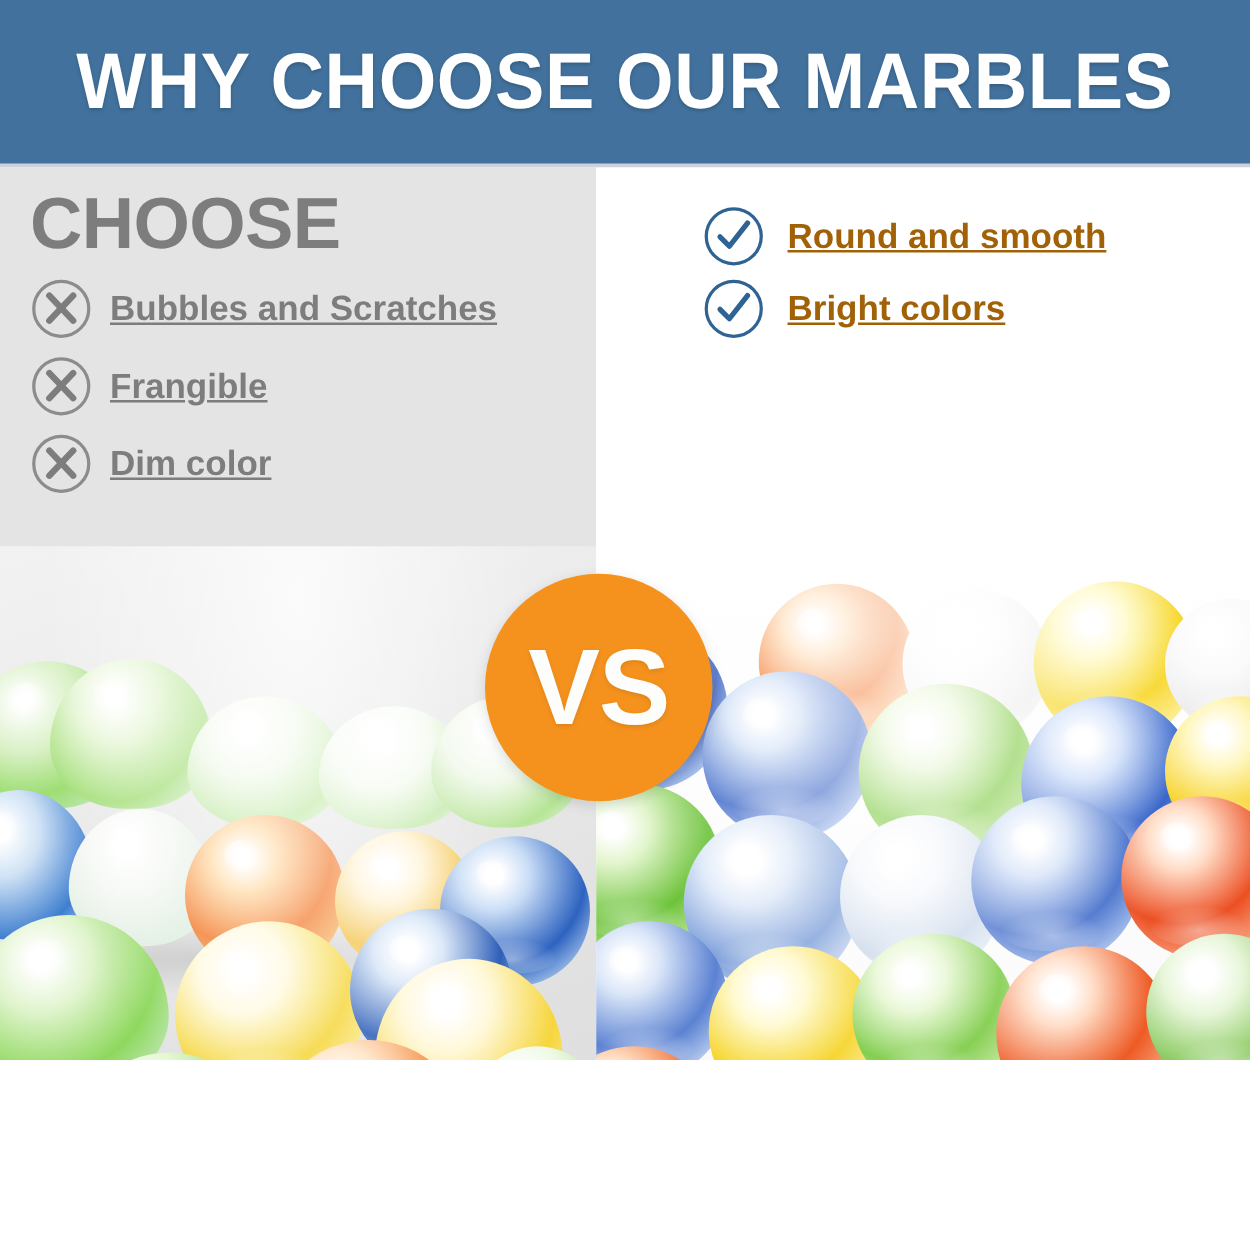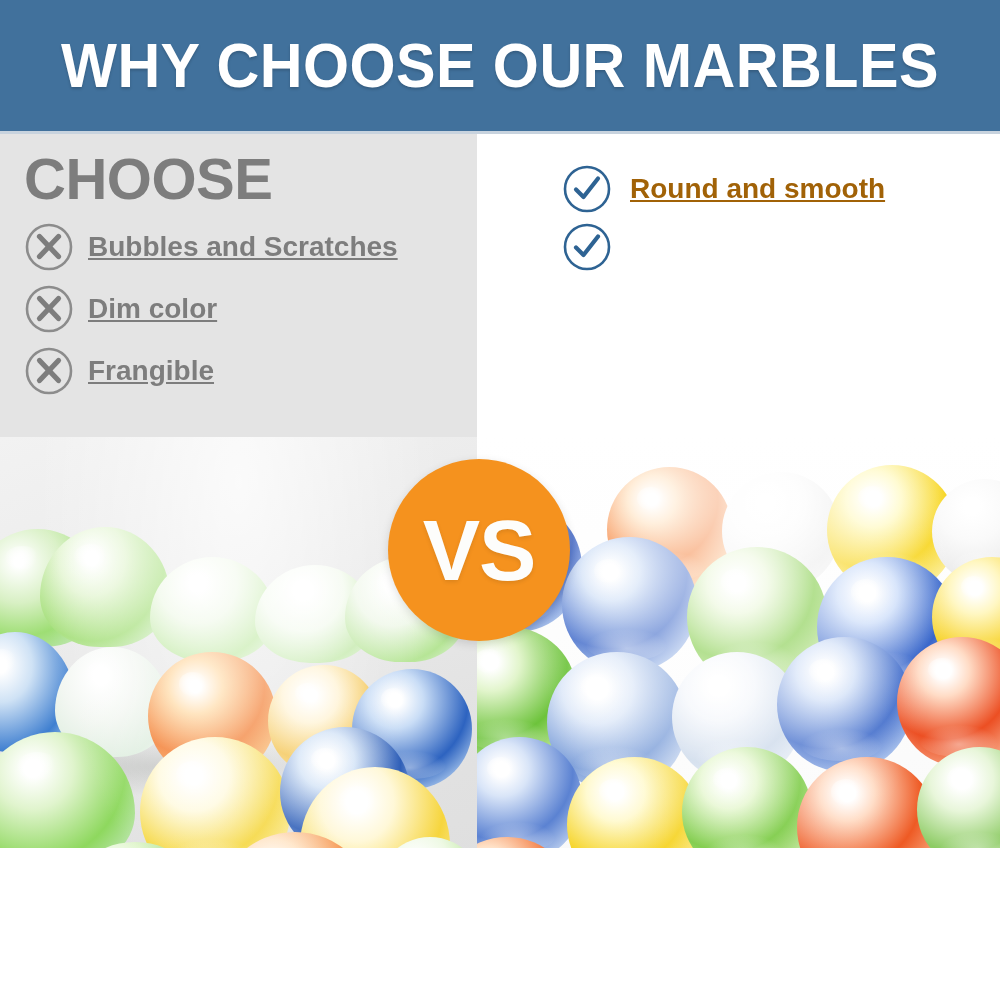--- a/index.html
+++ b/index.html
@@ -155,30 +155,30 @@
         </svg>
         <span class="feature-label neg">Bubbles and Scratches</span>
       </div>
 
       <div class="feature-row">
         <svg class="icon-badge" width="50" height="50" viewBox="0 0 50 50">
           <circle cx="25" cy="25" r="22" fill="none" stroke="#8c8c8c" stroke-width="2.6"></circle>
           <path d="M15.5 14.5 L34.5 34.5" stroke="#7d7d7d" stroke-width="5.2" stroke-linecap="round"></path>
           <path d="M34.5 14.5 L15.5 34.5" stroke="#7d7d7d" stroke-width="5.2" stroke-linecap="round"></path>
         </svg>
-        <span class="feature-label neg">Dim color</span>
+        <span class="feature-label neg">Frangible</span>
       </div>
 
       <div class="feature-row">
         <svg class="icon-badge" width="50" height="50" viewBox="0 0 50 50">
           <circle cx="25" cy="25" r="22" fill="none" stroke="#8c8c8c" stroke-width="2.6"></circle>
           <path d="M15.5 14.5 L34.5 34.5" stroke="#7d7d7d" stroke-width="5.2" stroke-linecap="round"></path>
           <path d="M34.5 14.5 L15.5 34.5" stroke="#7d7d7d" stroke-width="5.2" stroke-linecap="round"></path>
         </svg>
-        <span class="feature-label neg">Frangible</span>
+        <span class="feature-label neg">Dim color</span>
       </div>
 
     </div>
   </div>
 
   <div class="col col-right">
     <div class="feature-list">
 
       <div class="feature-row tight">
         <svg class="icon-badge" width="50" height="50" viewBox="0 0 50 50">
@@ -187,20 +187,21 @@
         </svg>
         <span class="feature-label pos">Round and smooth</span>
       </div>
 
 
       <div class="feature-row tight">
         <svg class="icon-badge" width="50" height="50" viewBox="0 0 50 50">
           <circle cx="25" cy="25" r="22" fill="none" stroke="#2e6393" stroke-width="2.6"></circle>
           <path d="M14 25.5 L21.5 33 L36 14.5" fill="none" stroke="#2e6393" stroke-width="4.2" stroke-linecap="round" stroke-linejoin="round"></path>
         </svg>
+        <span class="feature-label pos">Bright colors</span>
       </div>
 
     </div>
   </div>
 
   <div class="photo photo-left">
     <div class="shadow" style="left:20px;  top:470px; width:420px; height:70px;"></div>
     <div class="shadow" style="left:-10px; top:300px; width:360px; height:60px;"></div>
 
     <div class="gem" style="left:-30px; top:92px;  width:135px; height:118px; background:radial-gradient(ellipse at 36% 28%, #ffffff 4%, #d8f0c4 34%, #9ede74 62%, #cfead8 100%);"></div>

